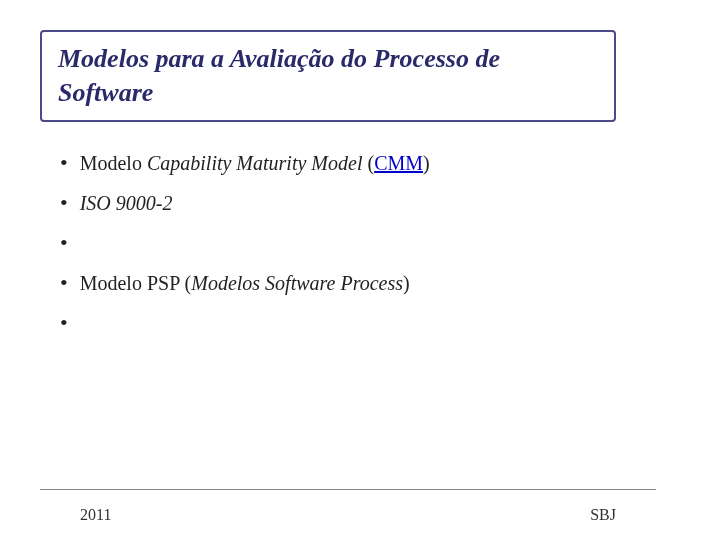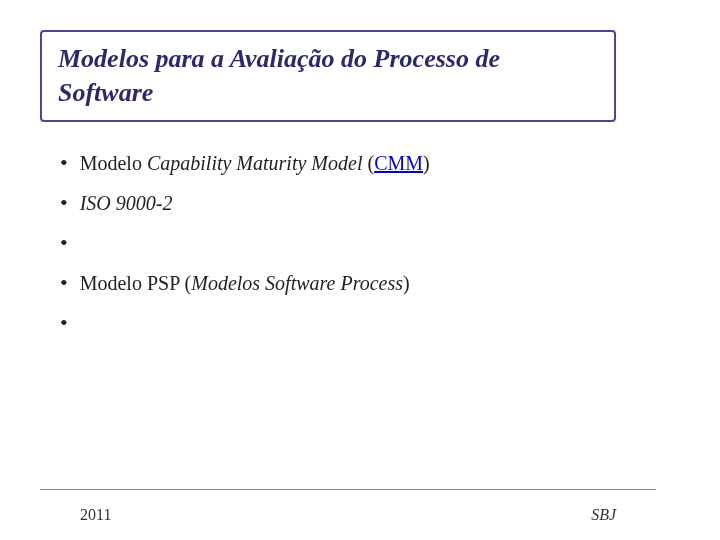--- a/index.html
+++ b/index.html
@@ -89,21 +89,20 @@
     }
 
     .footer-year {
       font-size: 16px;
       color: #333333;
     }
 
     .footer-logo {
       font-size: 16px;
       color: #333333;
-      font-style: italic;
     }
   </style>
 </head>
 <body>
 
 <div class="slide-container">
 
   <div class="title-box">
     <div class="title-text">
       <span>Modelos para a Avaliação do Processo de</span><br>

